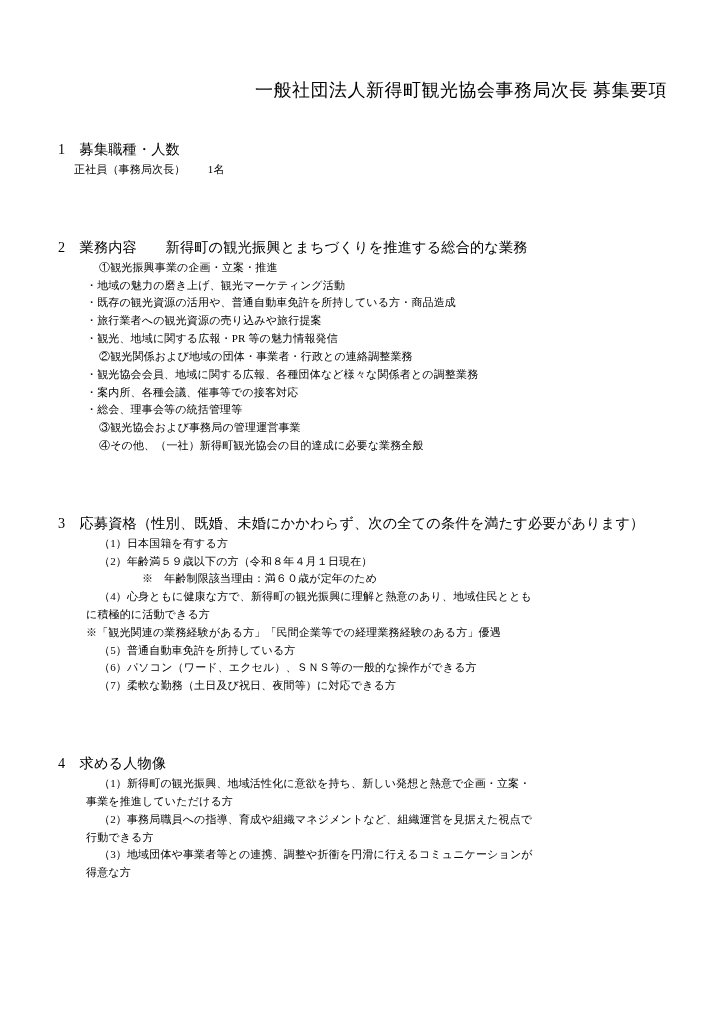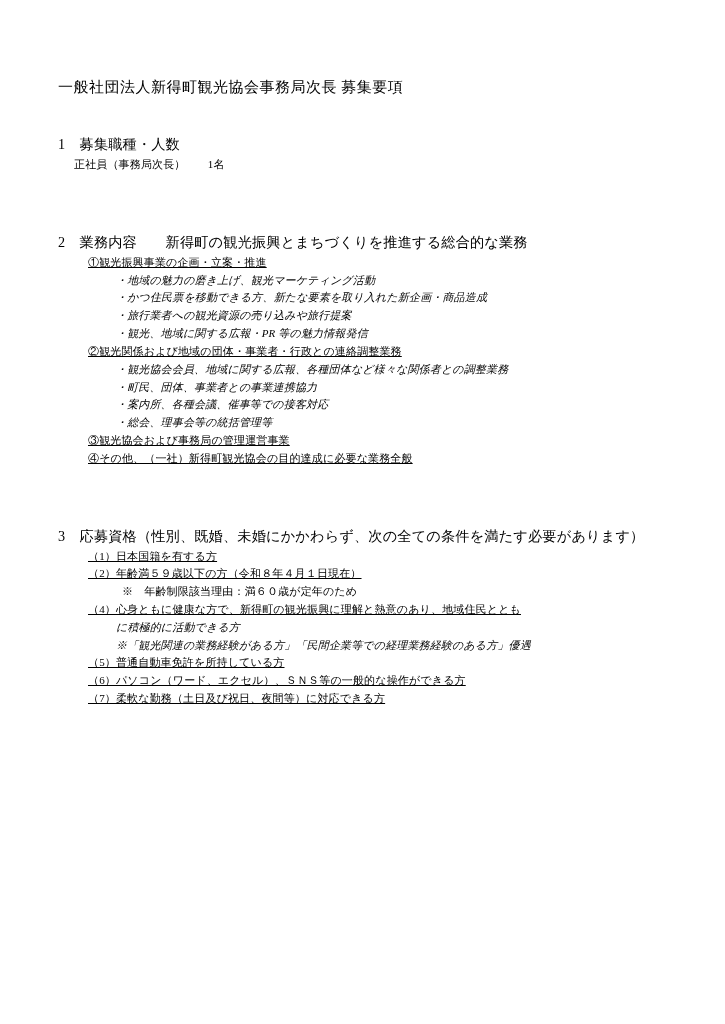--- a/index.html
+++ b/index.html
@@ -15,44 +15,44 @@
   }
   .page {
     position: relative;
     width: 725px;
     height: 1024px;
     box-sizing: border-box;
     padding: 78px 58px 40px 58px;
     background: #ffffff;
   }
   .doc-title {
-    text-align: left;
-    font-size: 15px;
+    text-align: right;
+    font-size: 18px;
     letter-spacing: 0.5px;
     margin: 0 0 34px 0;
     font-weight: normal;
   }
   .section {
     margin-bottom: 6px;
   }
   .block-gap {
     height: 15px;
   }
   .line {
     font-size: 11px;
     line-height: 1.62;
     white-space: pre-wrap;
     letter-spacing: 0.15px;
   }
   
   .lv0 { margin-left: 0px; margin-top: 36px; }
   .lv1 { margin-left: 16px; }
-  .lv2 { margin-left: 30px; text-decoration: underline; }
-  .lv3 { margin-left: 58px; font-style: italic; }
-  .lv4 { margin-left: 64px; }
+  .lv2 { margin-left: 41px; }
+  .lv3 { margin-left: 28px; }
+  .lv4 { margin-left: 84px; }
   .num-line {
     font-size: 14.2px;
     line-height: 1.62;
     white-space: pre-wrap;
   }
 </style>
 </head>
 <body>
 
 <div class="page">
@@ -60,39 +60,47 @@
   <div id="body-content">
       <div class="section">
         <div class="num-line line lv0">1　募集職種・人数</div>
         <div class="line lv1">正社員（事務局次長）　　1名</div>
       </div>
       <div class="block-gap"></div>
       <div class="section">
         <div class="num-line line lv0">2　業務内容　　新得町の観光振興とまちづくりを推進する総合的な業務</div>
         <div class="line lv2">①観光振興事業の企画・立案・推進</div>
         <div class="line lv3">・地域の魅力の磨き上げ、観光マーケティング活動</div>
-        <div class="line lv3">・かつ住民票を移動できる方、新たな要素を取り入れた新企画・商品造成</div>
+        <div class="line lv3">・既存の観光資源の活用や、普通自動車免許を所持している方・商品造成</div>
         <div class="line lv3">・旅行業者への観光資源の売り込みや旅行提案</div>
         <div class="line lv3">・観光、地域に関する広報・PR 等の魅力情報発信</div>
         <div class="line lv2">②観光関係および地域の団体・事業者・行政との連絡調整業務</div>
         <div class="line lv3">・観光協会会員、地域に関する広報、各種団体など様々な関係者との調整業務</div>
-        <div class="line lv3">・町民、団体、事業者との事業連携協力</div>
         <div class="line lv3">・案内所、各種会議、催事等での接客対応</div>
         <div class="line lv3">・総会、理事会等の統括管理等</div>
         <div class="line lv2">③観光協会および事務局の管理運営事業</div>
         <div class="line lv2">④その他、（一社）新得町観光協会の目的達成に必要な業務全般</div>
       </div>
       <div class="block-gap"></div>
       <div class="section">
         <div class="num-line line lv0">3　応募資格（性別、既婚、未婚にかかわらず、次の全ての条件を満たす必要があります）</div>
         <div class="line lv2">（1）日本国籍を有する方</div>
         <div class="line lv2">（2）年齢満５９歳以下の方（令和８年４月１日現在）</div>
         <div class="line lv4">※　年齢制限該当理由：満６０歳が定年のため</div>
         <div class="line lv2">（4）心身ともに健康な方で、新得町の観光振興に理解と熱意のあり、地域住民ととも</div>
         <div class="line lv3">に積極的に活動できる方</div>
         <div class="line lv3">※「観光関連の業務経験がある方」「民間企業等での経理業務経験のある方」優遇</div>
         <div class="line lv2">（5）普通自動車免許を所持している方</div>
         <div class="line lv2">（6）パソコン（ワード、エクセル）、ＳＮＳ等の一般的な操作ができる方</div>
         <div class="line lv2">（7）柔軟な勤務（土日及び祝日、夜間等）に対応できる方</div>
       </div>
       <div class="block-gap"></div>
+      <div class="section">
+        <div class="num-line line lv0">4　求める人物像</div>
+        <div class="line lv2">（1）新得町の観光振興、地域活性化に意欲を持ち、新しい発想と熱意で企画・立案・</div>
+        <div class="line lv3">事業を推進していただける方</div>
+        <div class="line lv2">（2）事務局職員への指導、育成や組織マネジメントなど、組織運営を見据えた視点で</div>
+        <div class="line lv3">行動できる方</div>
+        <div class="line lv2">（3）地域団体や事業者等との連携、調整や折衝を円滑に行えるコミュニケーションが</div>
+        <div class="line lv3">得意な方</div>
+      </div>
     </div>
 </div>
 
 </body></html>

